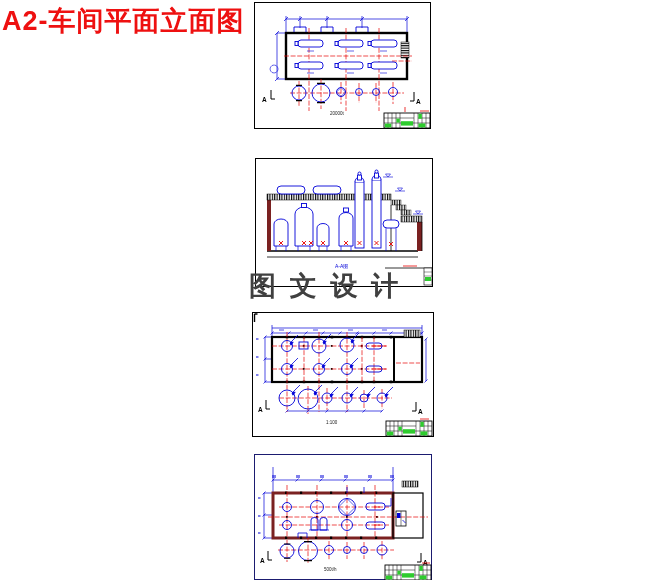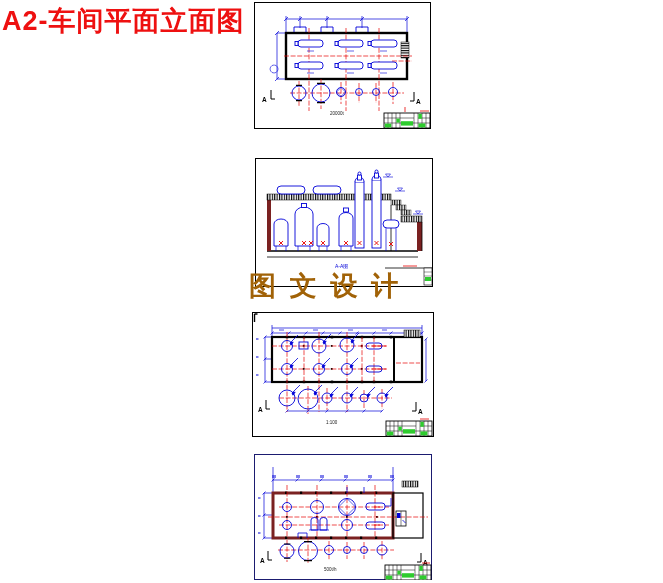--- a/index.html
+++ b/index.html
@@ -7,21 +7,21 @@
           font-family:"Liberation Sans",sans-serif;}
   .doc-title{position:absolute;left:2px;top:3px;font-size:27px;font-weight:bold;color:#ee1010;
              letter-spacing:1px;white-space:nowrap;}
   .thumb{position:absolute;background:#fff;}
   .t1{left:254px;top:2px;}
   .t2{left:255px;top:158px;}
   .t3{left:252px;top:312px;}
   .t4{left:254px;top:454px;}
   .watermark{position:absolute;left:249px;top:268px;z-index:5;
              font-family:"Liberation Serif",serif;font-size:27px;font-weight:bold;
-             color:#a16207;letter-spacing:2px;word-spacing:3px;white-space:nowrap;}
+             color:#404040;letter-spacing:2px;word-spacing:3px;white-space:nowrap;}
   svg text{font-family:"Liberation Sans",sans-serif;}
   .cap{font-size:4.5px;fill:#1a1a1a;}
   .capblue{font-size:5px;fill:#0000d8;}
   .mk{font-size:6.5px;fill:#000;font-weight:bold;}
 </style>
 </head>
 <body>
 
 <div class="canvas">
 

